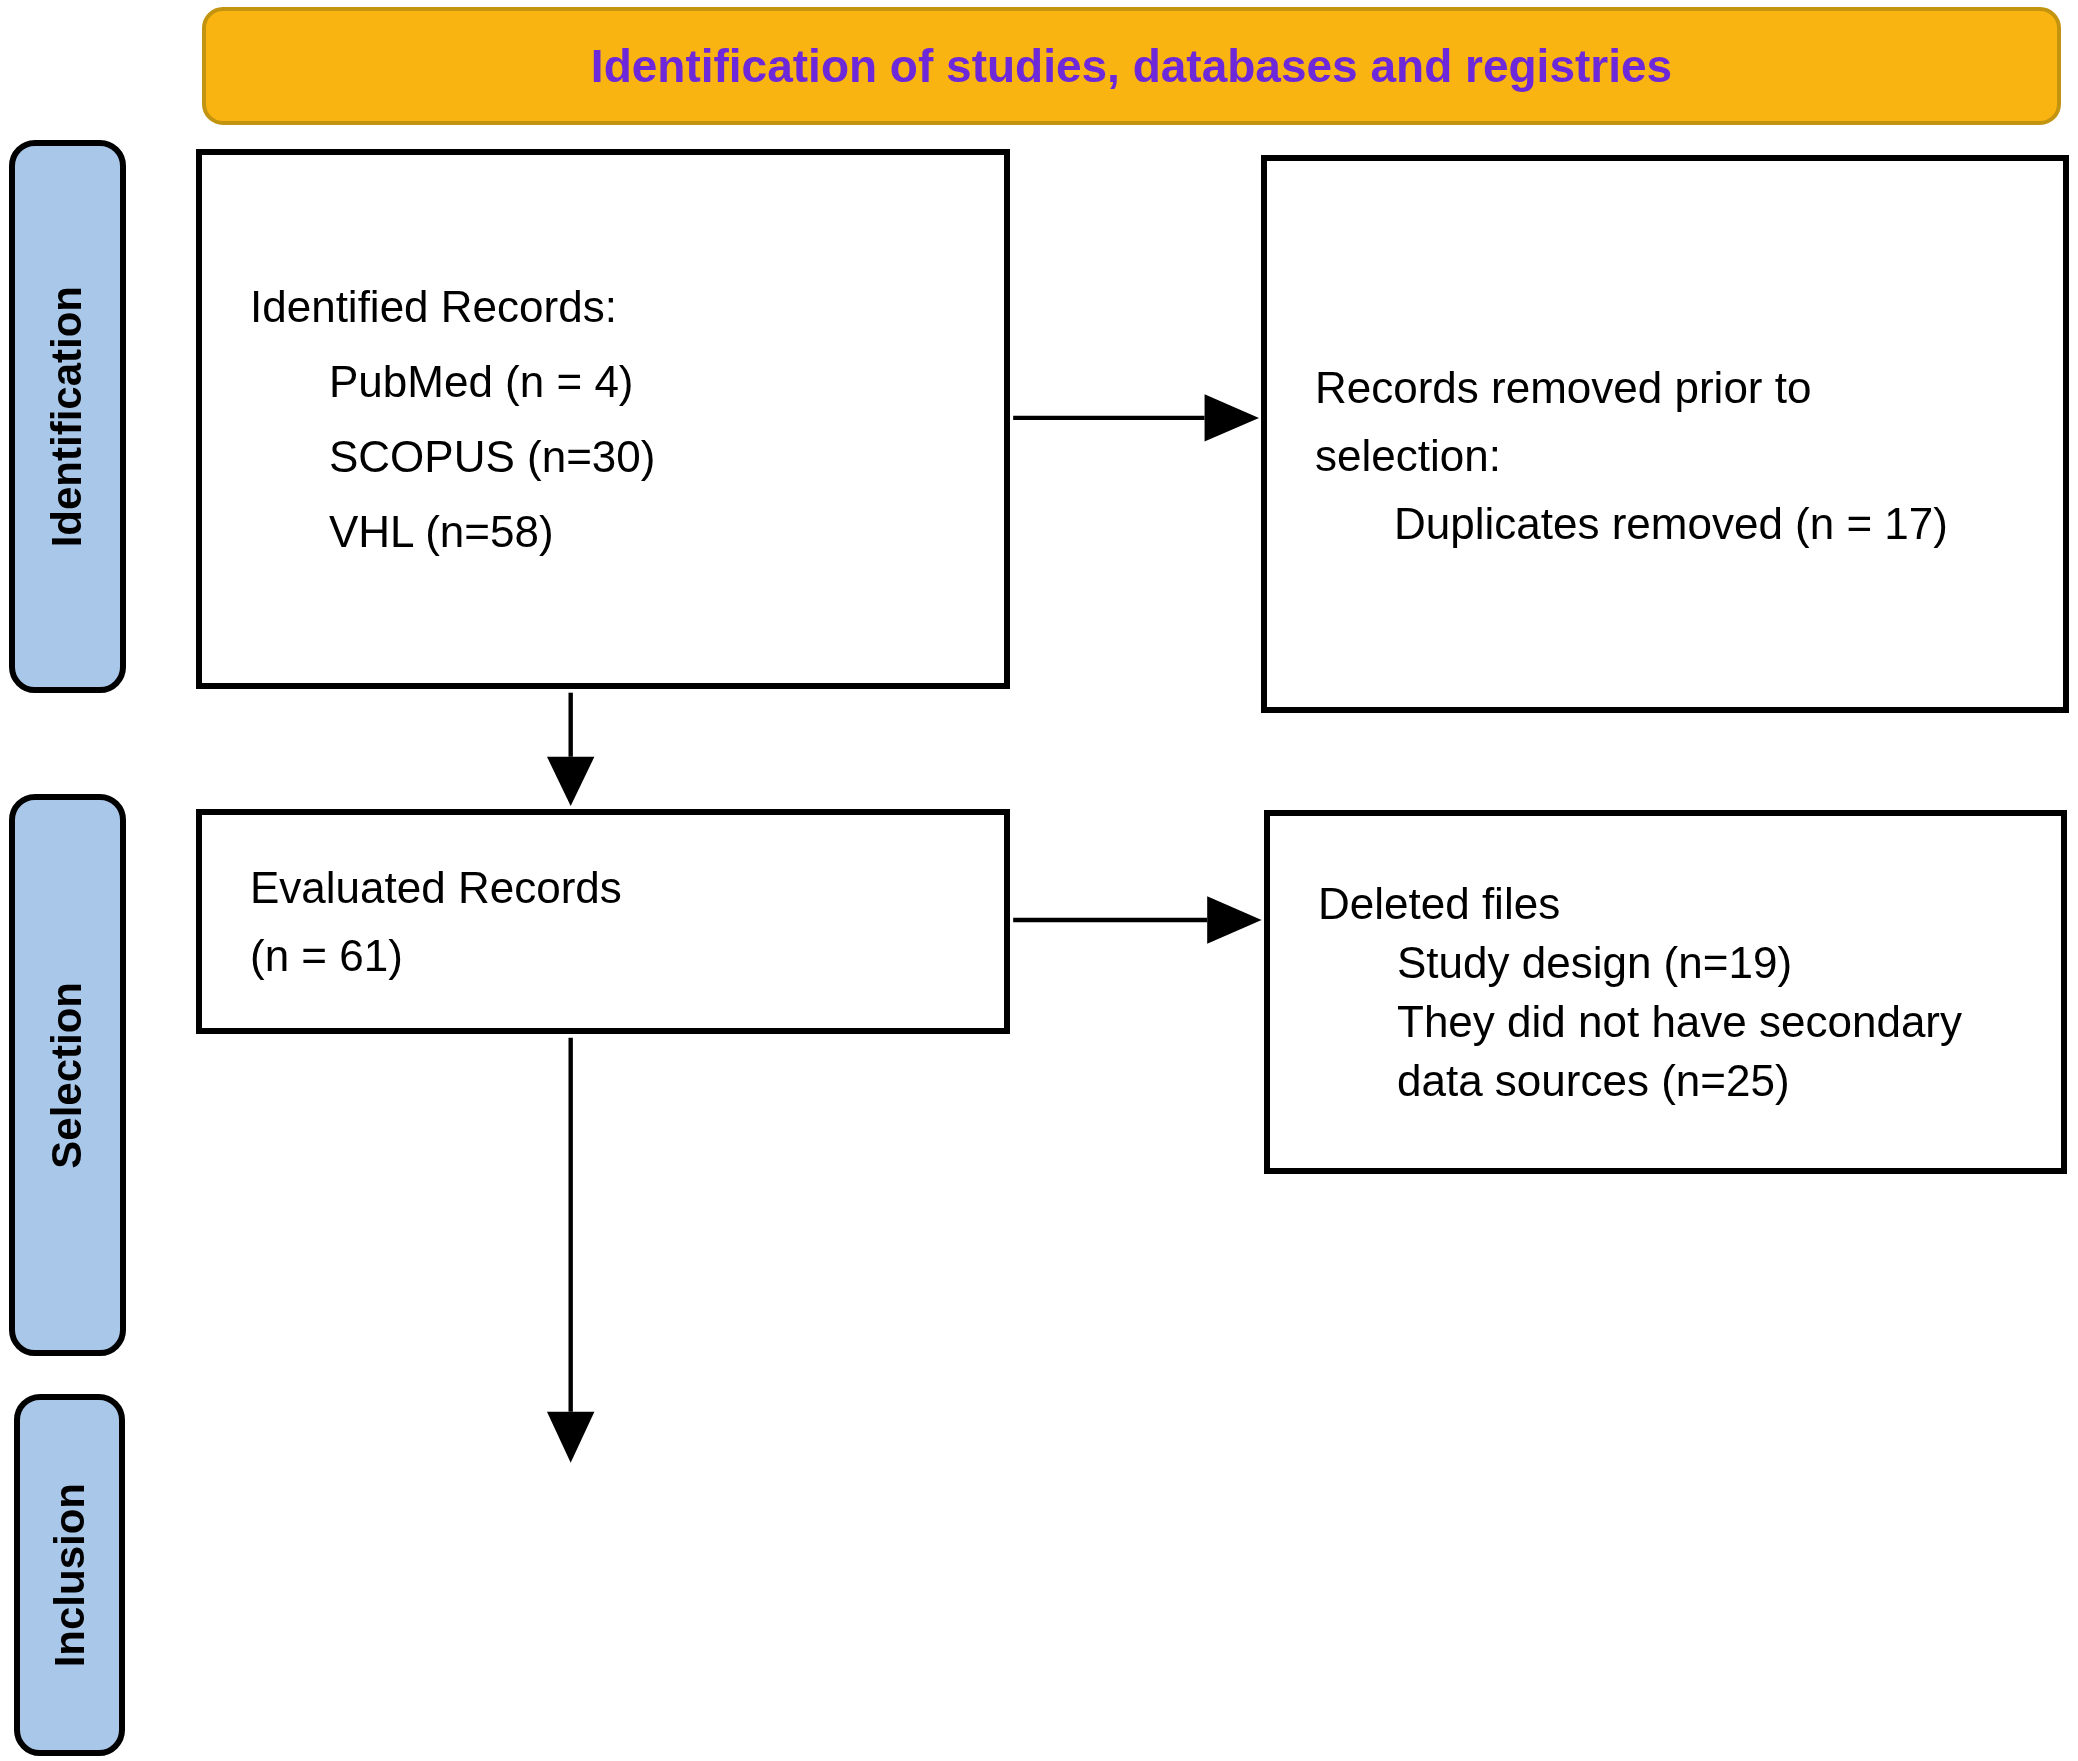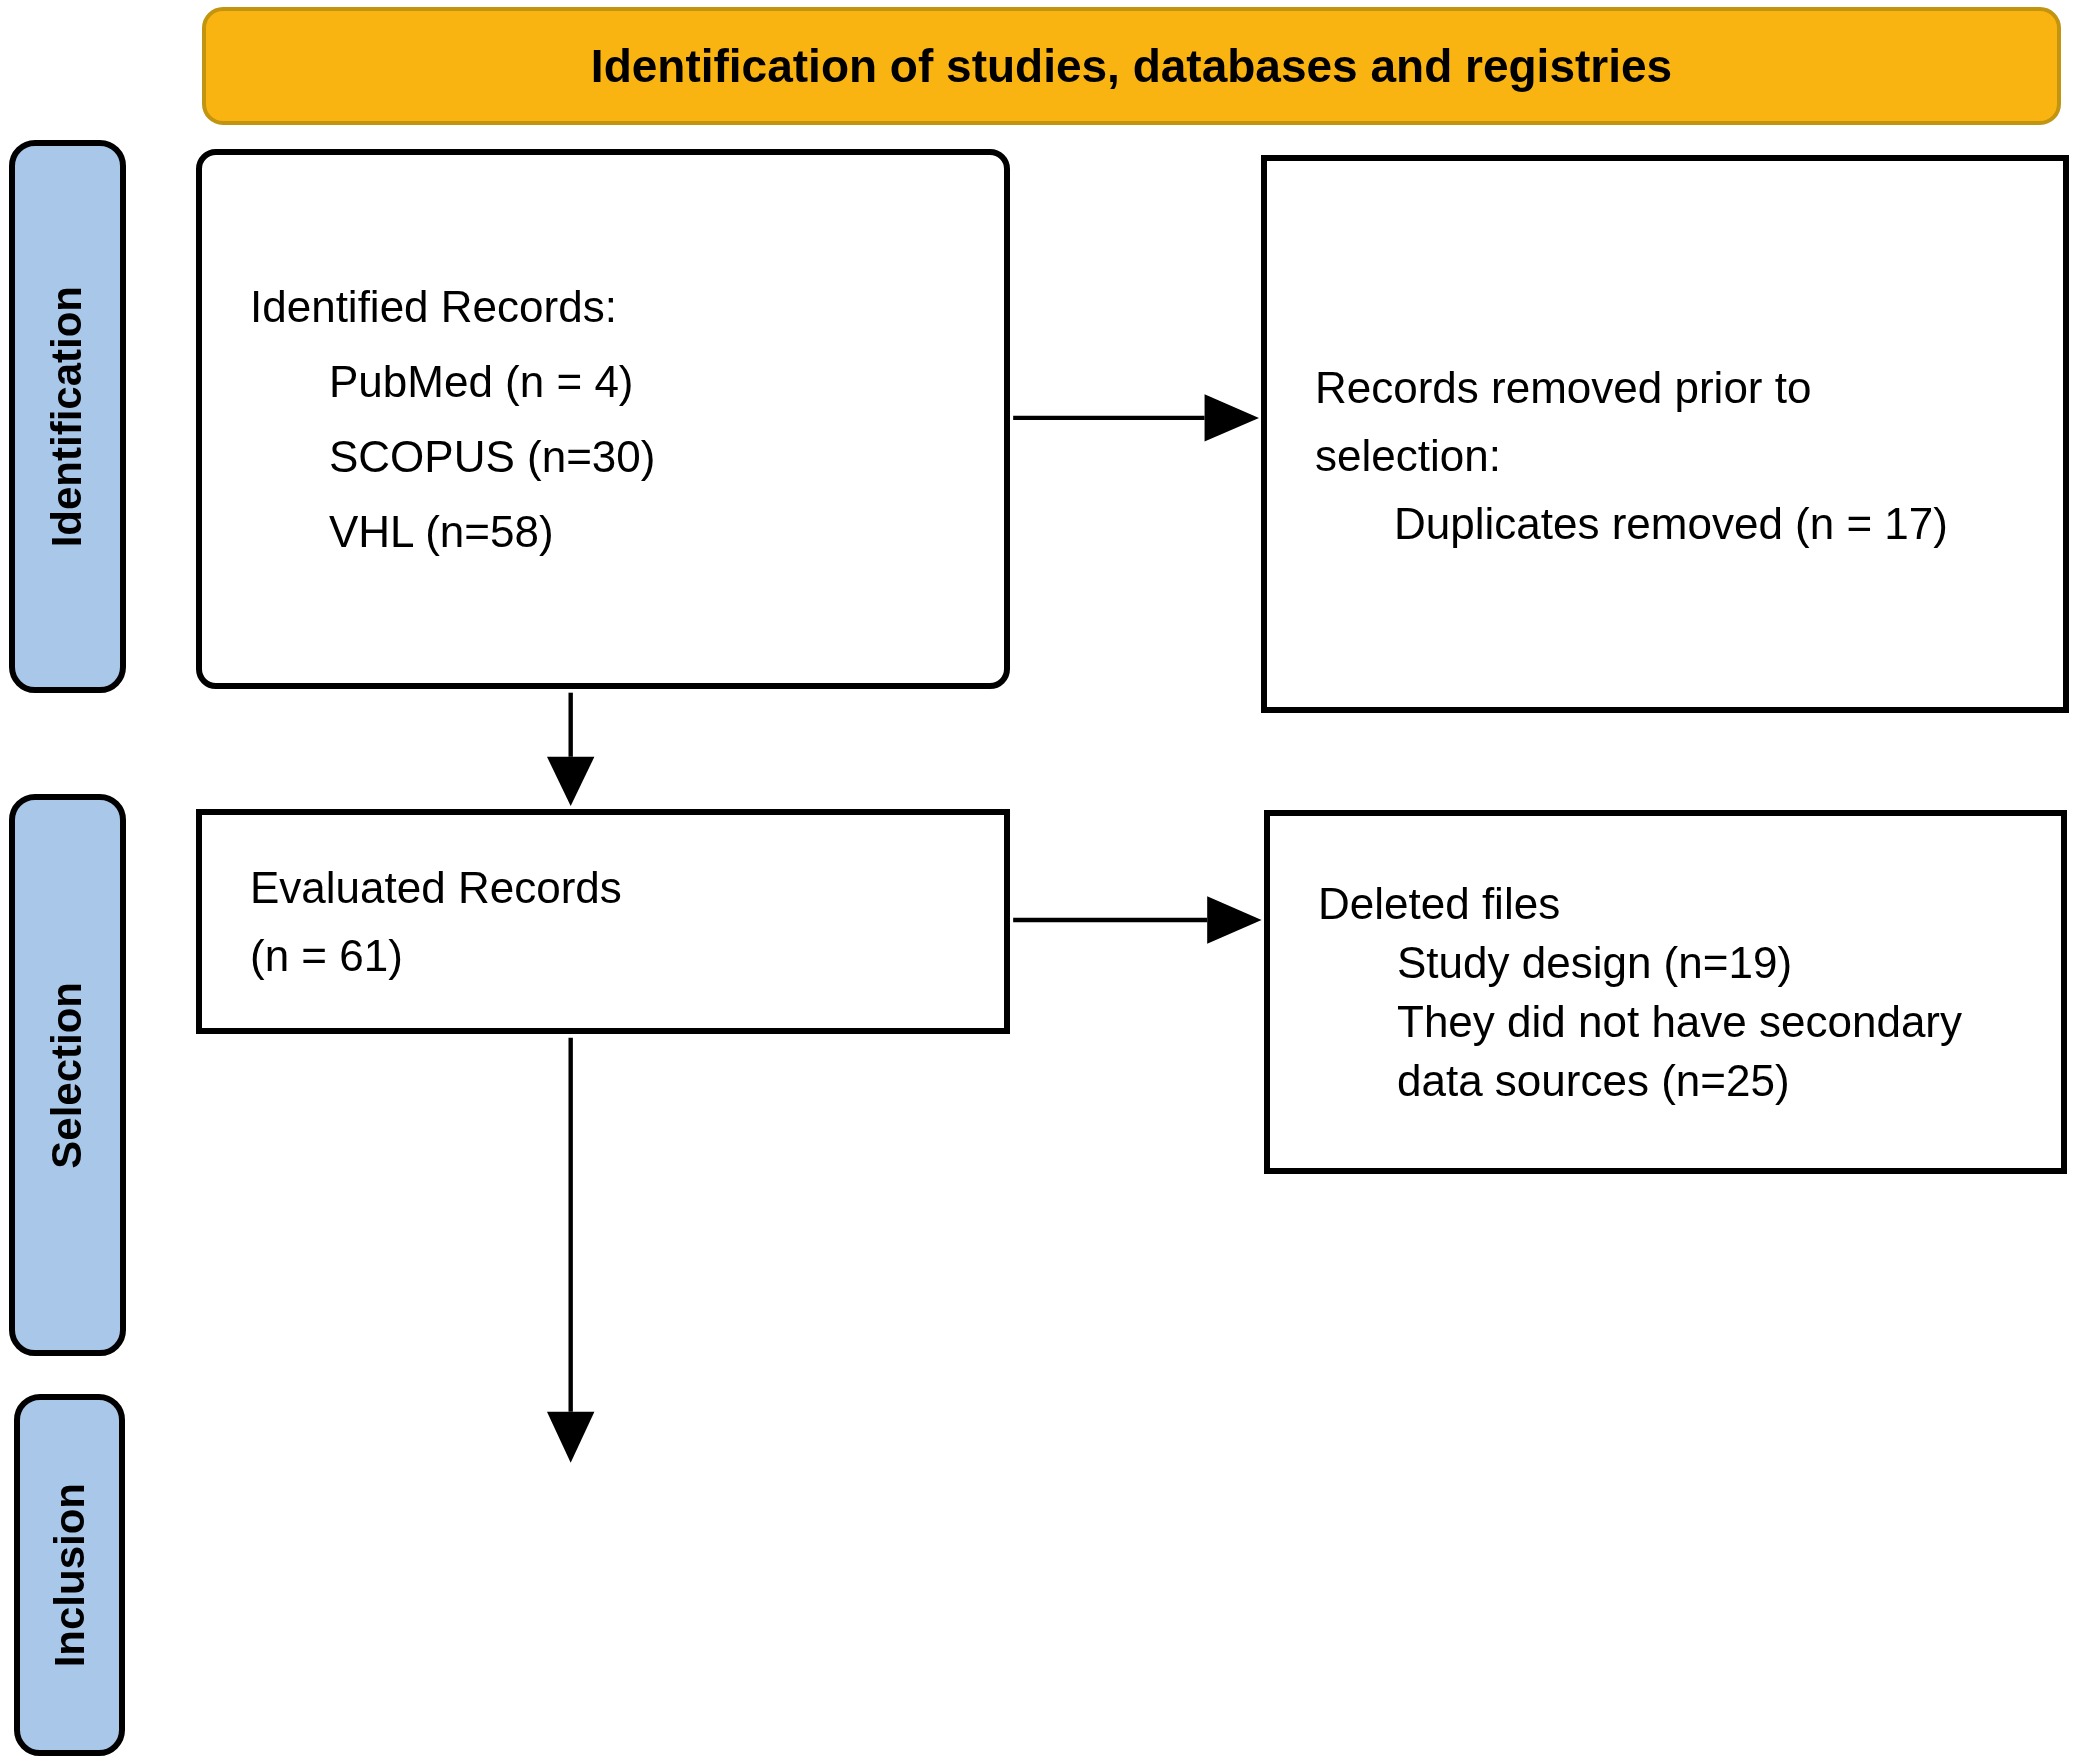--- a/index.html
+++ b/index.html
@@ -20,21 +20,21 @@
   }
   .banner{
     position:absolute;left:202px;top:7px;width:1859px;height:118px;
     background:var(--banner-fill);
     border:4.4px solid var(--banner-border);
     border-radius:21px;
     display:flex;align-items:center;justify-content:center;
     box-sizing:border-box;
   }
   .banner span{
-    font-size:46px;font-weight:700;color:#000000;white-space:nowrap;
+    font-size:46px;font-weight:700;color:#6d28d9;white-space:nowrap;
   }
   .stage{
     position:absolute;
     background:var(--stage-fill);
     border:6.1px solid #000;
     border-radius:26px;
     display:flex;align-items:center;justify-content:center;
     box-sizing:border-box;
   }
   .stage span{
@@ -48,21 +48,21 @@
     border:6.1px solid #000;
     box-sizing:border-box;
     display:flex;flex-direction:column;justify-content:center;
     padding:0 31px 0 48px;
     font-size:44px;
   }
   .line{white-space:nowrap;}
   .wrapline{white-space:normal;}
   .indent{margin-left:79px;}
   #box-identified .line{line-height:75px;}
-  #box-identified{border-radius:20px;}
+  #box-identified{}
   #box-removed .line,#box-removed .wrapline{line-height:68px;}
   #box-removed{padding-top:44px;}
   #box-evaluated .line{line-height:68px;}
   #box-deleted .line,#box-deleted .wrapline{line-height:59px;}
   #box-included .line{line-height:68px;}
   #box-included{padding-top:22px;}
   .maxw-removed{max-width:614px;}
   .maxw-deleted{max-width:606px;}
   svg.arrows{
     position:absolute;left:0;top:0;width:2079px;height:1762px;

